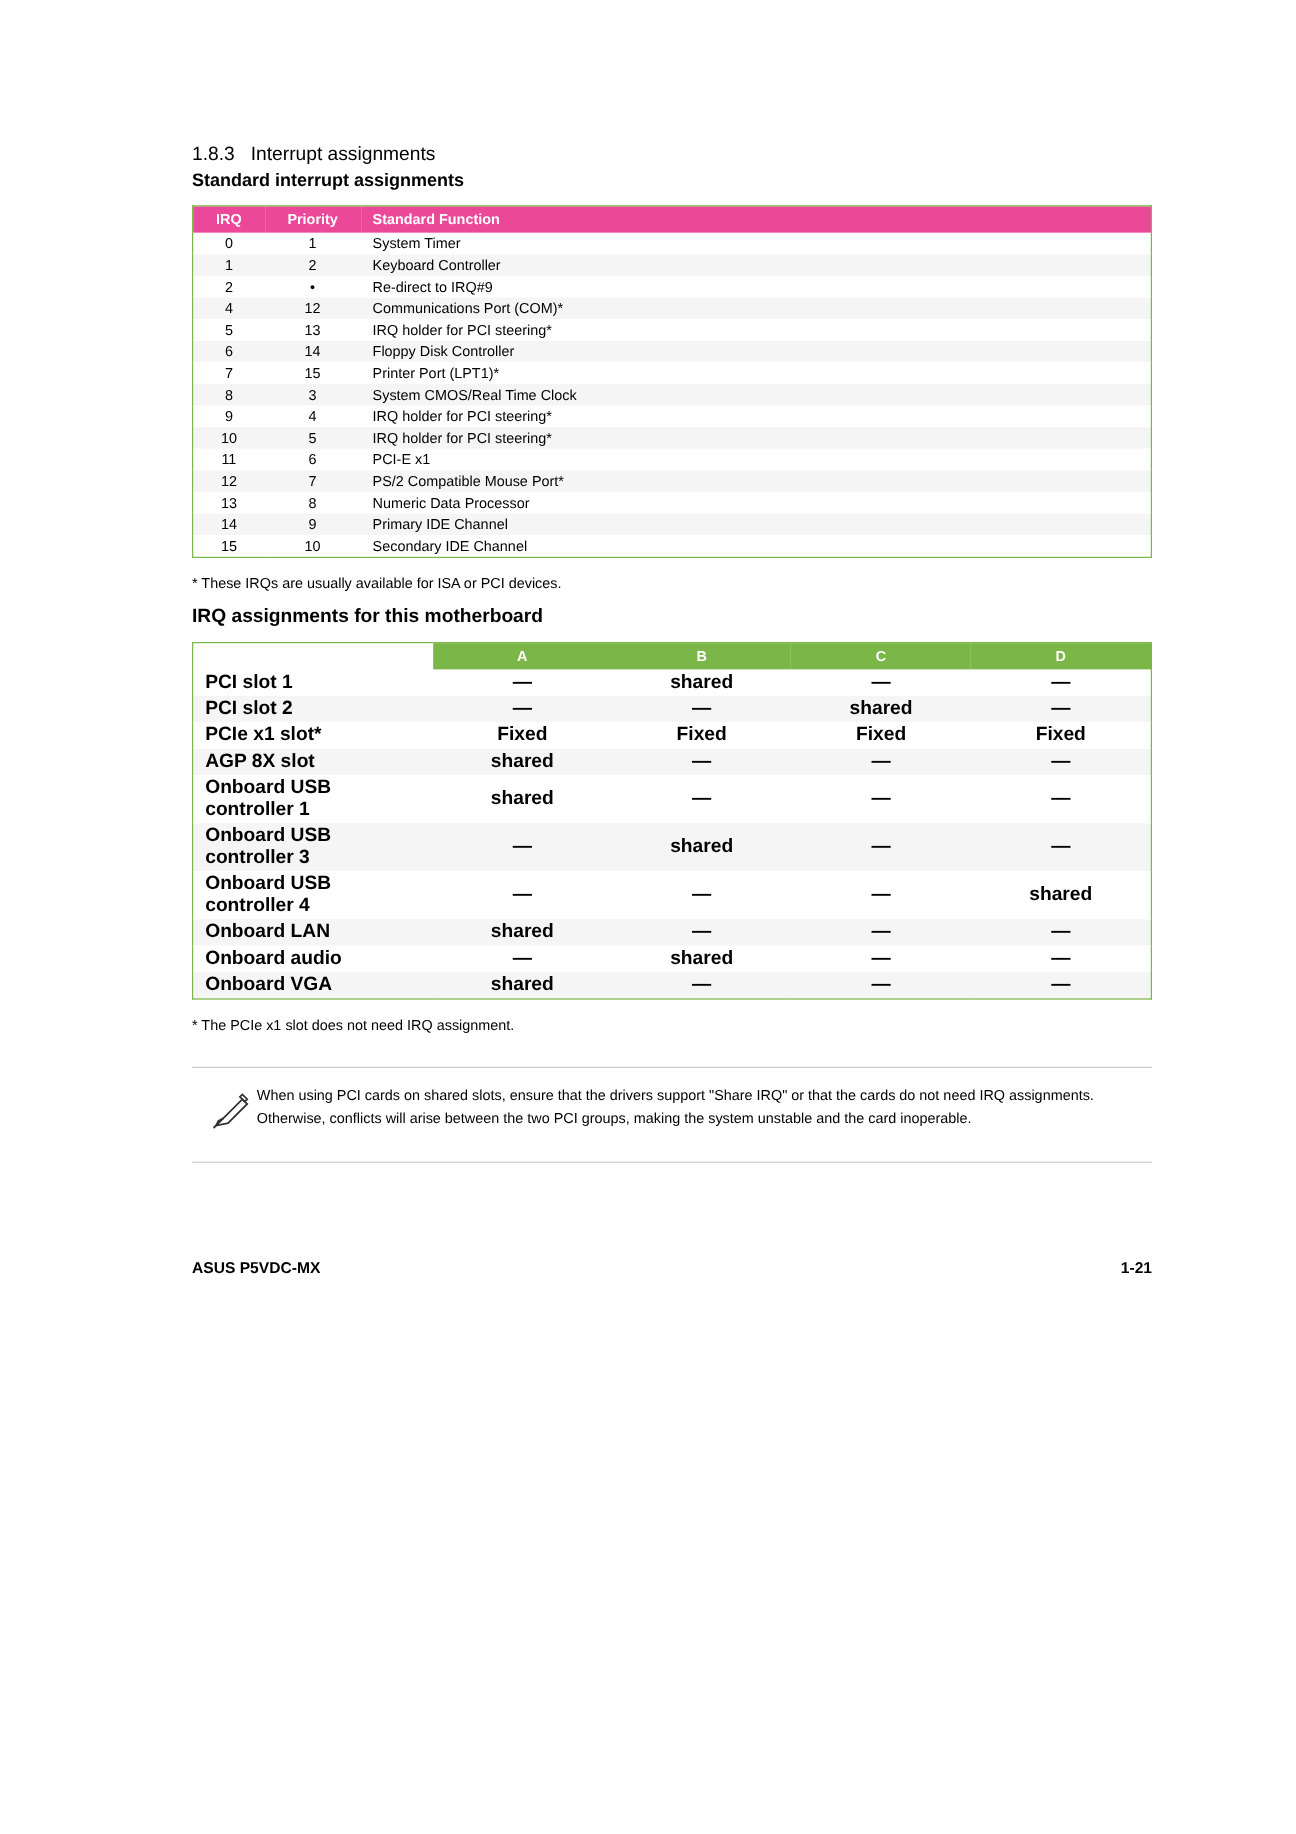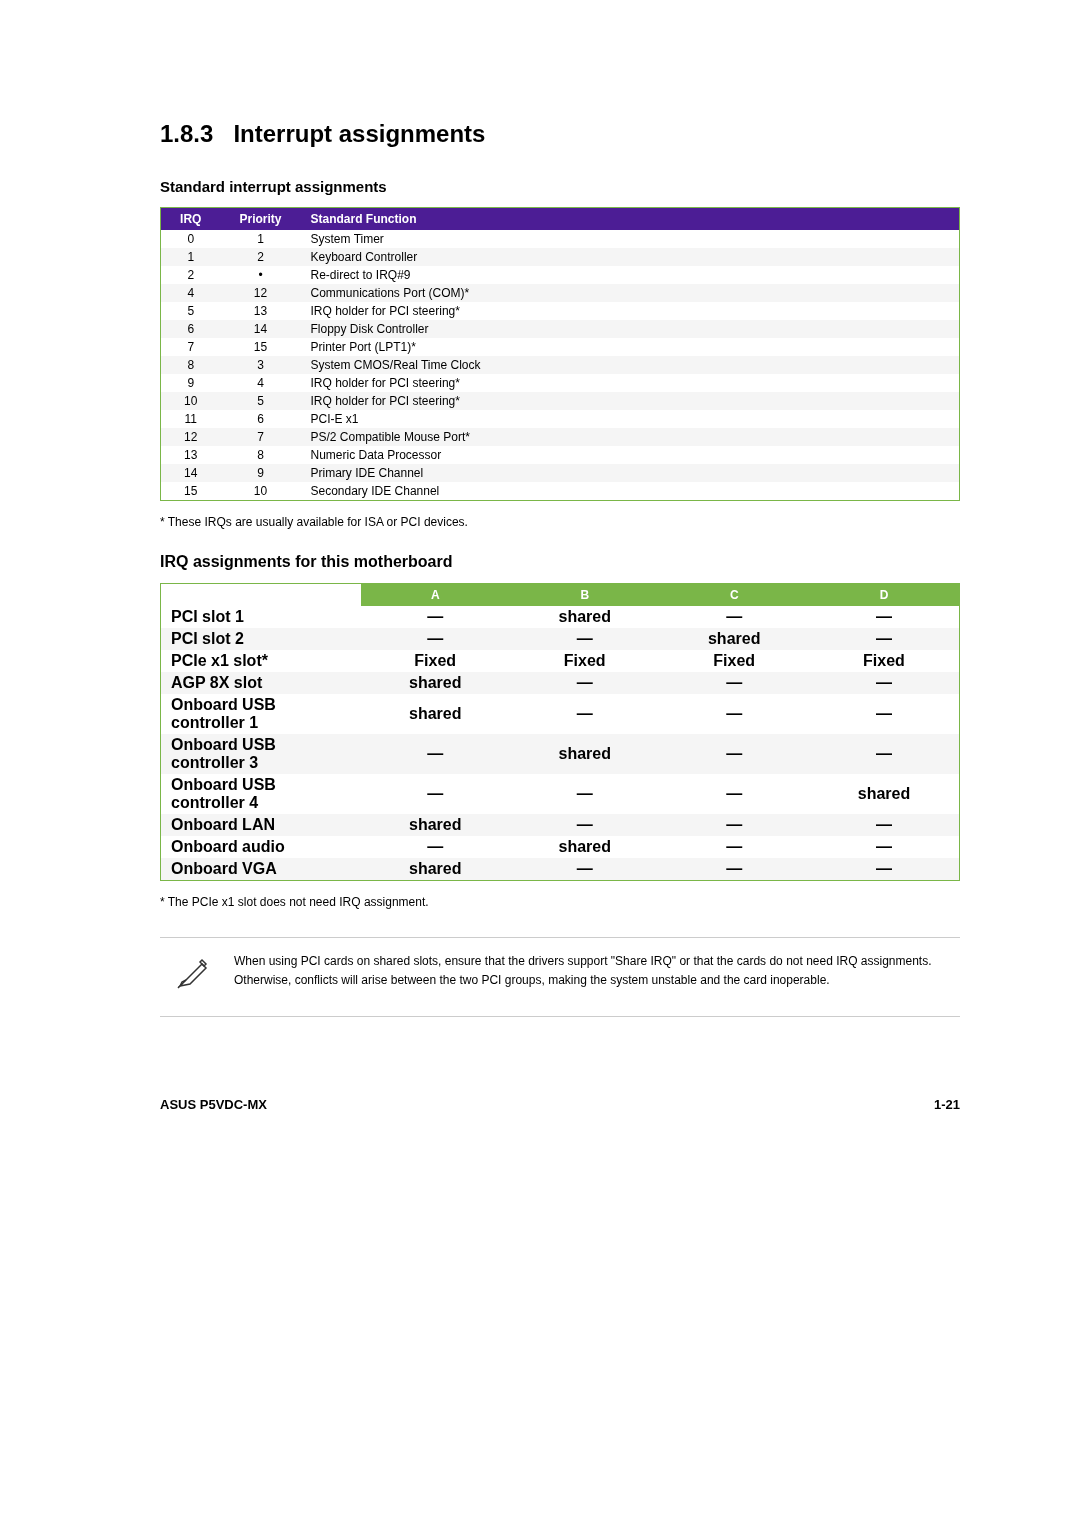--- a/index.html
+++ b/index.html
@@ -7,42 +7,42 @@
       background: #ffffff;
       font-family: Arial, Helvetica, sans-serif;
       font-size: 13px;
       color: #000000;
       width: 1080px;
       min-height: 1528px;
       padding: 60px 120px 60px 160px;
     }
 
     .section-title {
-      font-size: 24px;
-      font-weight: bold;
-      margin-bottom: 30px;
+      font-size: 16px;
+      font-weight: normal;
+      margin-bottom: 4px;
       margin-top: 60px;
     }
 
     .subsection-title {
       font-size: 15px;
       font-weight: bold;
       margin-bottom: 12px;
     }
 
     
     .std-table {
       width: 100%;
       border-collapse: collapse;
       margin-bottom: 14px;
       border: 1px solid #7ab648;
     }
 
     .std-table th {
-      background-color: #4c1d95;
+      background-color: #ec4899;
       color: #ffffff;
       font-size: 12px;
       font-weight: bold;
       padding: 4px 10px;
       text-align: left;
     }
 
     .std-table th.irq-col { width: 60px; text-align: center; }
     .std-table th.pri-col { width: 80px; text-align: center; }
     .std-table th.fn-col { }
@@ -54,21 +54,21 @@
     }
 
     .std-table td.irq-col { text-align: center; }
     .std-table td.pri-col { text-align: center; }
 
     .std-table tbody tr:nth-child(even) { background-color: #f5f5f5; }
     .std-table tbody tr:nth-child(odd) { background-color: #ffffff; }
 
     .footnote {
       font-size: 12px;
-      margin-bottom: 24px;
+      margin-bottom: 12px;
       margin-top: 6px;
     }
 
     
     .irq-section-title {
       font-size: 16px;
       font-weight: bold;
       margin-bottom: 12px;
       margin-top: 8px;
     }
@@ -117,21 +117,21 @@
     }
 
     
     .note-box {
       display: flex;
       align-items: flex-start;
       border-top: 1px solid #cccccc;
       border-bottom: 1px solid #cccccc;
       padding: 14px 10px;
       margin-bottom: 30px;
-      gap: 20px;
+      gap: 0;
     }
 
     .note-icon {
       font-size: 32px;
       min-width: 44px;
       text-align: center;
       margin-top: 2px;
     }
 
     .note-text {

